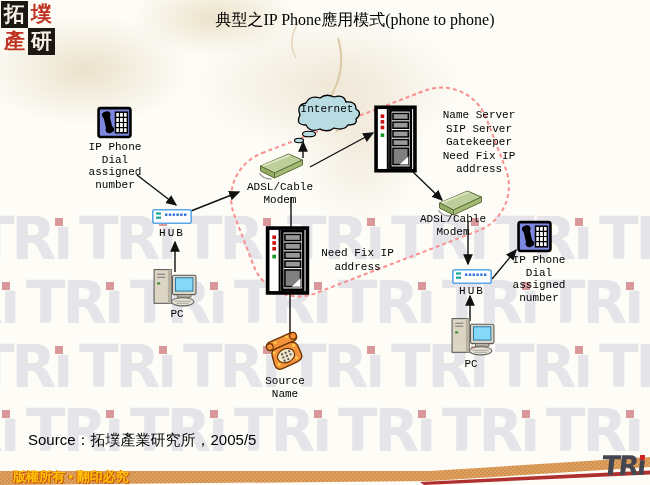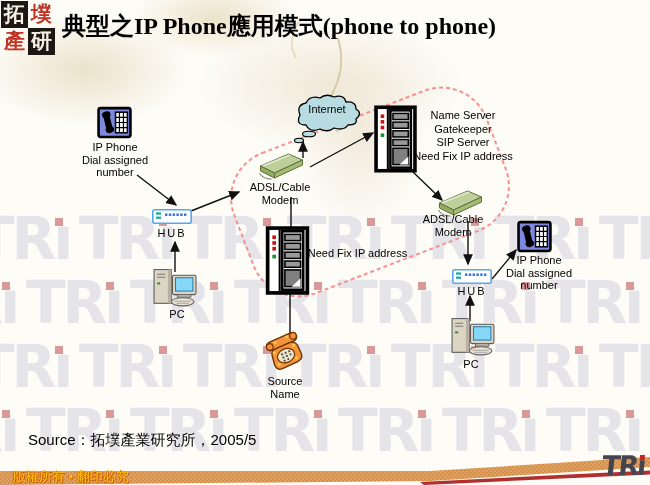--- a/index.html
+++ b/index.html
@@ -19,37 +19,37 @@
            white-space:nowrap;}
   .i-stem{position:relative;display:inline-block;}
   .wm-dot{position:absolute;width:8px;height:8px;background:var(--watermark-dot);top:8px;left:2px;}
   
   #seal{position:absolute;left:1px;top:1px;width:54px;height:54px;z-index:4;
         display:grid;grid-template-columns:27px 27px;grid-template-rows:27px 27px;
         font-family:"Liberation Serif",serif;font-weight:bold;}
   .seal-cell{display:flex;align-items:center;justify-content:center;font-size:21px;line-height:1;}
   .seal-dark{background:#1c1712;color:#f5f0e6;}
   .seal-red{color:#c03222;background:transparent;}
-  #page-title{position:absolute;left:62px;right:2px;top:10px;z-index:4;text-align:left;
-      font-family:"Liberation Serif",serif;font-weight:bold;font-size:24px;white-space:nowrap;}
+  #page-title{position:absolute;left:62px;right:2px;top:10px;z-index:4;text-align:center;
+      font-family:"Liberation Serif",serif;font-weight:normal;font-size:16px;white-space:nowrap;}
   
   .icon{position:absolute;z-index:4;}
-  .lbl{position:absolute;z-index:5;text-align:center;font-size:11px;line-height:12.5px;}
+  .lbl{position:absolute;z-index:5;text-align:center;font-size:11px;line-height:12.5px;font-family:Liberation Mono, monospace;}
   .lbl .ln{display:block;}
   .sp{letter-spacing:2px;}
   #connectors{position:absolute;left:0;top:0;z-index:3;}
   #boundary-svg{position:absolute;left:0;top:0;z-index:2;}
   .boundary{fill:none;stroke:var(--boundary);stroke-width:2;stroke-dasharray:4 3;}
   
   #source-text{position:absolute;left:28px;top:431px;z-index:5;font-size:15px;}
   
   #footer-svg{position:absolute;left:0;top:450px;z-index:6;}
   .band-base{fill:var(--band);}
   .band-dot{fill:var(--band-dot);}
-  #copyright{position:absolute;left:13px;top:468px;z-index:7;font-size:13px;font-weight:normal;
+  #copyright{position:absolute;left:13px;top:468px;z-index:7;font-size:13px;font-weight:bold;
       color:var(--copyright-text);text-shadow:1px 1px 0 #c85200,-1px 0 0 #d86400;white-space:nowrap;}
   #tri-logo{position:absolute;right:6px;top:452px;z-index:7;display:flex;align-items:flex-start;}
   .tri-word{font-family:"DejaVu Sans",sans-serif;font-weight:bold;font-size:27px;line-height:1;
       letter-spacing:-2px;color:#45454f;transform:skewX(-6deg);}
   .tri-dot{position:absolute;width:5px;height:5px;background:var(--brand-red);top:3px;left:2px;}
   .org-col{margin-left:5px;display:flex;flex-direction:column;}
   .org-cn{font-family:"Liberation Serif",serif;font-weight:bold;font-size:14px;line-height:15px;
       letter-spacing:1px;color:#15120e;white-space:nowrap;}
   .org-en{font-size:6.8px;letter-spacing:0.55px;color:#5a5a5a;white-space:nowrap;}
 </style>
@@ -199,24 +199,24 @@
     <rect x="16" y="5" width="20" height="56" fill="#fff" stroke="#000" stroke-width="2.5"></rect>
     <g fill="#999" stroke="#000" stroke-width="1.5">
       <rect x="18.5" y="8" width="15" height="6"></rect>
         <rect x="18.5" y="16.5" width="15" height="6"></rect>
       <rect x="18.5" y="25" width="15" height="6"></rect>
         <rect x="18.5" y="33.5" width="15" height="6"></rect>
     </g>
     <rect x="18.5" y="42" width="15" height="16" fill="#808080" stroke="#000" stroke-width="1.5"></rect>
     <polygon points="33.5,58 33.5,50 25,58" fill="#fff"></polygon>
   </svg>
-  <div class="lbl" style="left:404px;top:109px;width:118px;line-height:13.5px">
+  <div class="lbl" style="left:420px;top:109px;width:118px;line-height:13.5px">
     <span class="ln">Name Server</span>
+    <span class="ln">SIP Server</span>
     <span class="ln">Gatekeeper</span>
-    <span class="ln">SIP Server</span>
     <span class="ln">Need Fix IP address</span>
   </div>
 
   <svg class="icon" style="left:434px;top:186px" width="53" height="34" viewBox="0 0 52 34">
     <polygon points="5,17 33,5 47,11 19,24" fill="var(--modem-green)" stroke="#5e6e38" stroke-width="1"></polygon>
     <polygon points="5,17 19,24 19,29 5,22" fill="#93ad62" stroke="#5e6e38" stroke-width="1"></polygon>
     <polygon points="19,24 47,11 47,16 19,29" fill="#a3bb74" stroke="#5e6e38" stroke-width="1"></polygon>
     <polygon points="6,16.6 33,5.4 35.5,6.4 8.5,17.6" fill="#dde7c4"></polygon>
     <path d="M4 24 q3 6 12 6" stroke="#999" stroke-width="1.3" fill="none"></path>
   </svg>

